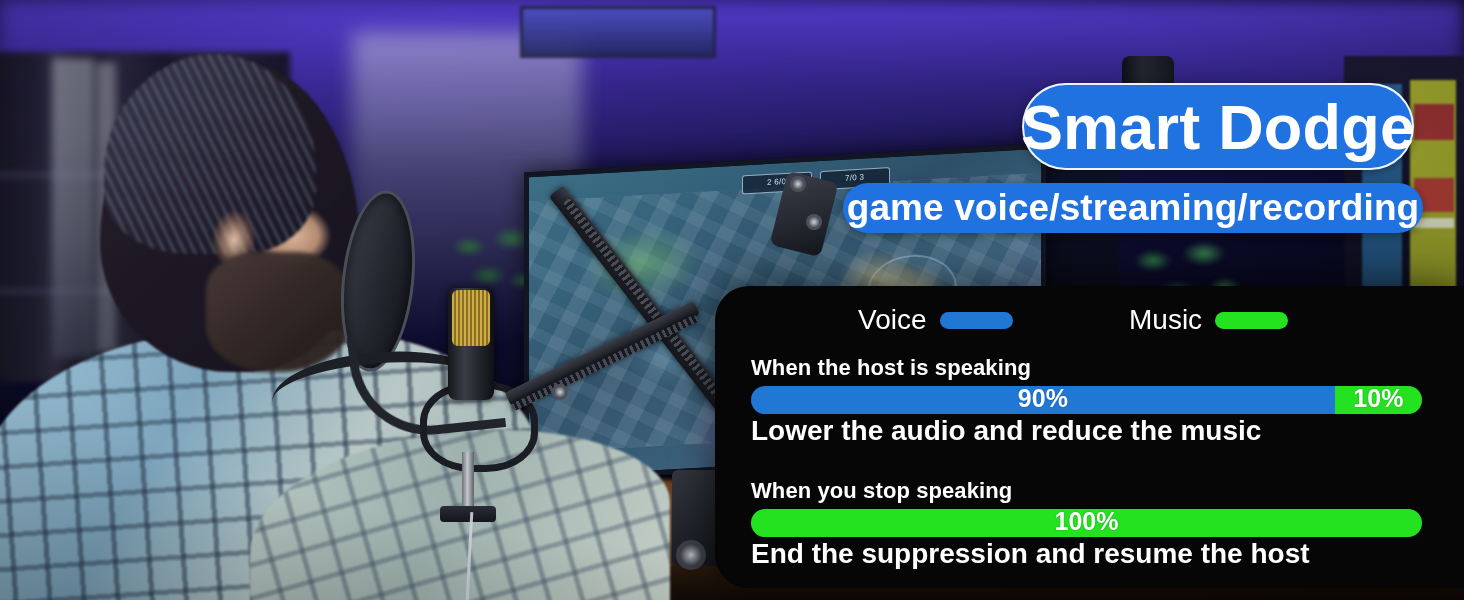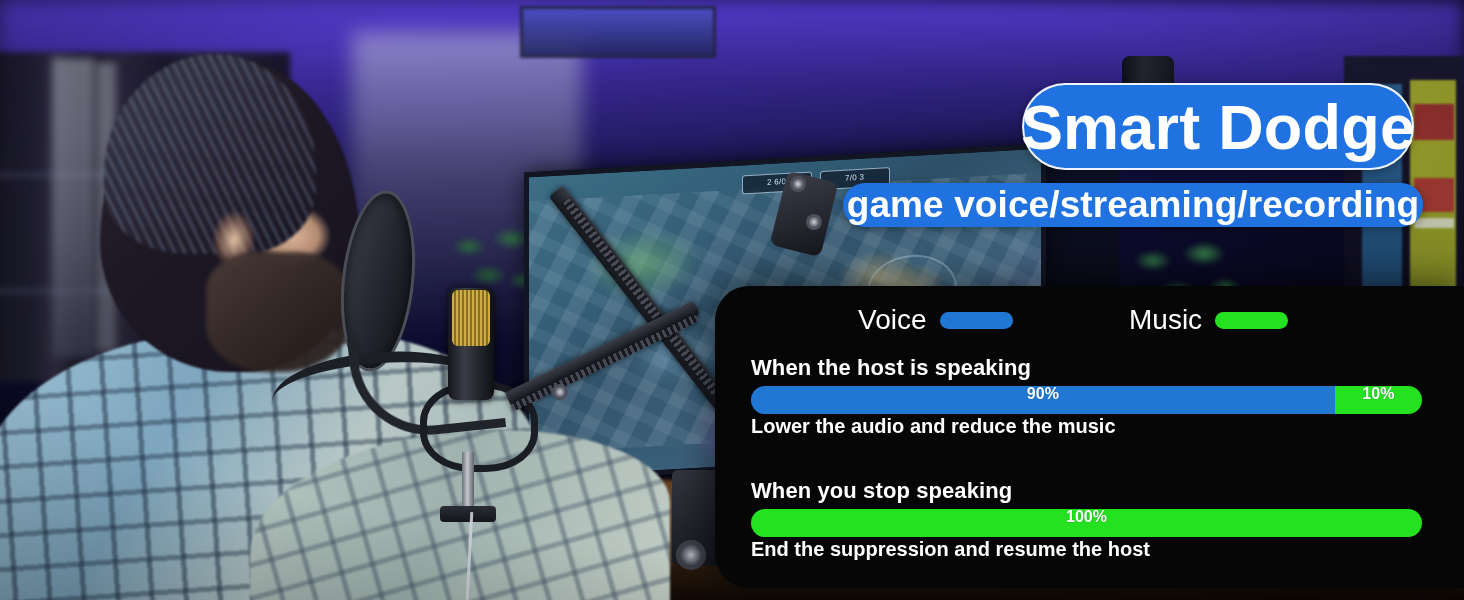--- a/index.html
+++ b/index.html
@@ -322,21 +322,21 @@
     font-weight:bold;
     white-space:nowrap;
     box-shadow:0 2px 8px rgba(0,0,0,.35);
   }
   #badge-title{
     left:1022px;top:83px;width:388px;height:83px;
     font-size:63px;letter-spacing:.2px;
     border:2px solid rgba(255,255,255,.92);
   }
   #badge-sub{
-    left:843px;top:183px;width:580px;height:44px;
+    left:843px;top:183px;width:580px;height:50px;
     font-size:37px;font-weight:bold;letter-spacing:.1px;
   }
 
   .panel{
     position:absolute;left:715px;top:286px;width:749px;height:302px;
     background:#060606;
     border-radius:34px 0 0 34px;
     box-shadow:0 0 40px rgba(0,0,0,.6);
     overflow:hidden;
   }
@@ -353,28 +353,28 @@
   .legend-item.music{left:414px;top:0;}
   .legend-swatch{display:block;width:73px;height:17px;border-radius:9px;}
   .legend-swatch.blue{background:#2078d4;}
   .legend-swatch.green{background:#25e221;}
 
   .section{position:absolute;left:36px;width:688px;color:#fff;}
   .section.s1{top:70px;}
   .section.s2{top:193px;}
 
   .sec-title{font-size:22px;font-weight:bold;letter-spacing:.1px;margin:0 0 7px 0;line-height:1.06;}
-  .sec-desc{font-size:20px;font-weight:bold;margin:2px 0 0 0;line-height:1.06;}
+  .sec-desc{font-size:28px;font-weight:bold;margin:2px 0 0 0;line-height:1.06;}
 
   .bar{
     position:relative;display:flex;width:671px;height:28px;border-radius:14px;overflow:hidden;
   }
   .bar-seg{
-    position:relative;display:flex;align-items:flex-start;justify-content:center;
-    height:100%;color:#fff;font-size:16px;font-weight:bold;
+    position:relative;display:flex;align-items:flex-end;justify-content:center;
+    height:100%;color:#fff;font-size:25px;font-weight:bold;
   }
   .bar-seg.blue{background:#2078d4;}
   .bar-seg.green{background:#25e221;}
   .bar-seg .seg-label{position:relative;top:-1px;text-shadow:0 0 2px rgba(0,0,0,.25);}
 </style>
 </head>
 <body>
 
 <div id="scene">
 

